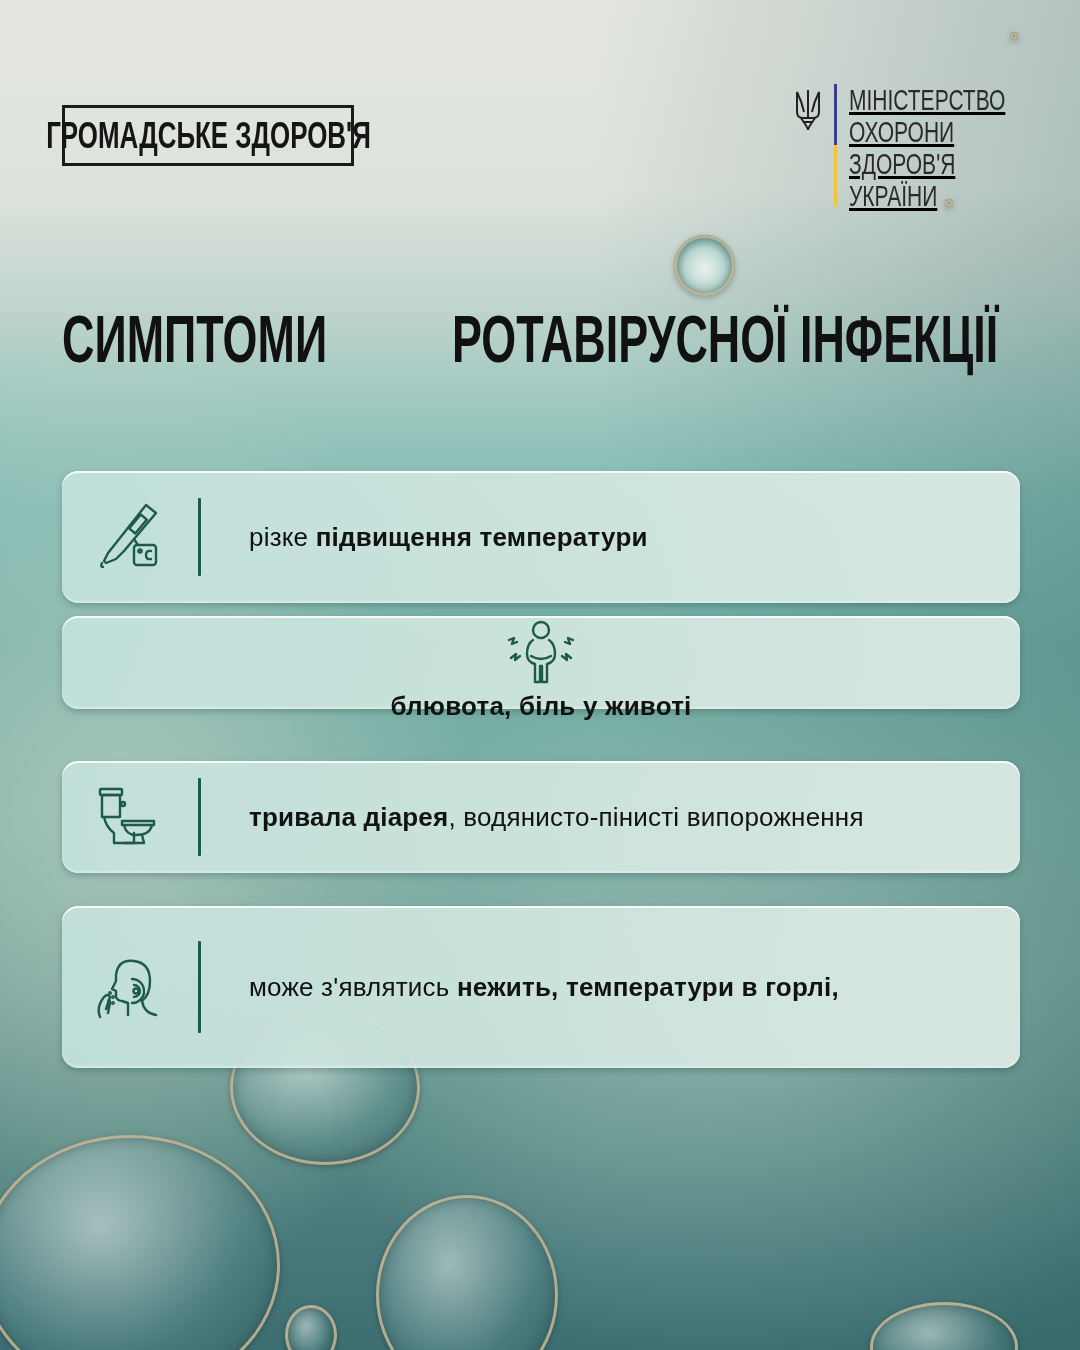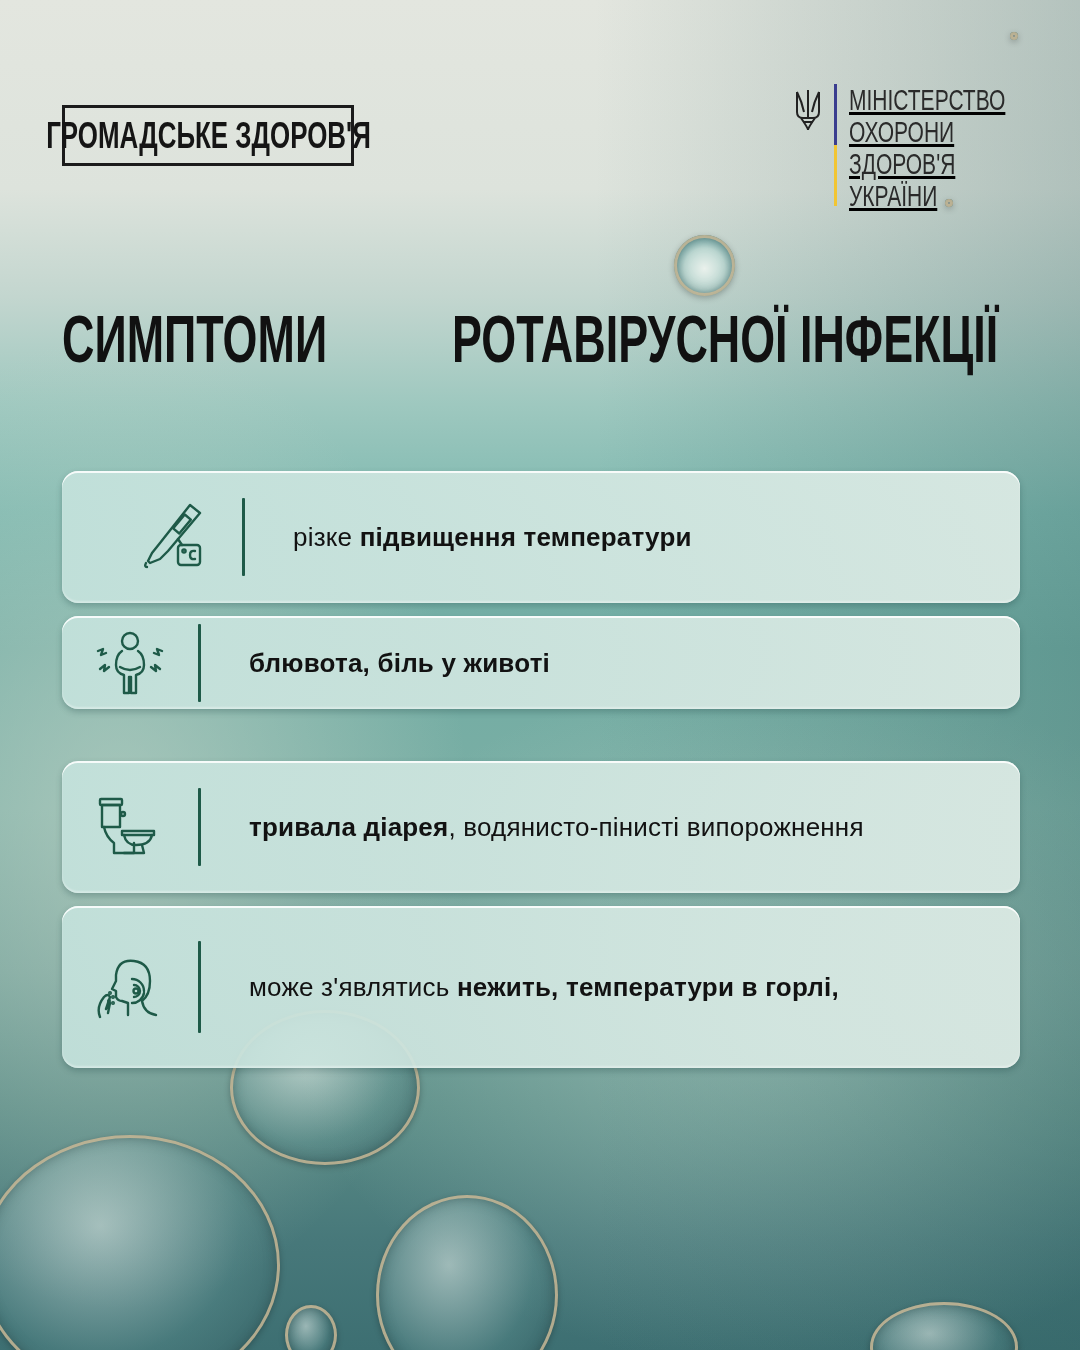--- a/index.html
+++ b/index.html
@@ -82,23 +82,23 @@
   .card .divider {
     width: 3px; background: #1e5a48; margin-right: 48px; border-radius: 1px;
   }
   .card .text {
     font-family: "Liberation Sans", sans-serif;
     font-size: 26px; color: #121212; line-height: 36px;
     letter-spacing: 0.2px;
   }
   .card .text b { font-weight: 700; }
 
-  .c1 { top: 471px; height: 132px; padding-left: 44px; }
-  .c2 { top: 616px; height: 93px; }
-  .c3 { top: 761px; height: 132px; }
+  .c1 { top: 471px; height: 132px; }
+  .c2 { top: 616px; height: 93px; flex-direction: column; }
+  .c3 { top: 761px; height: 112px; }
   .c4 { top: 906px; height: 162px; }
 </style>
 </head>
 <body>
 
 <div class="bg-darkright"></div>
 
 <div class="bubble small" style="left:674px;top:235px;width:61px;height:61px;"></div>
 <div class="bubble small" style="left:1010px;top:32px;width:8px;height:8px;"></div>
 <div class="bubble small" style="left:945px;top:199px;width:8px;height:8px;"></div>

